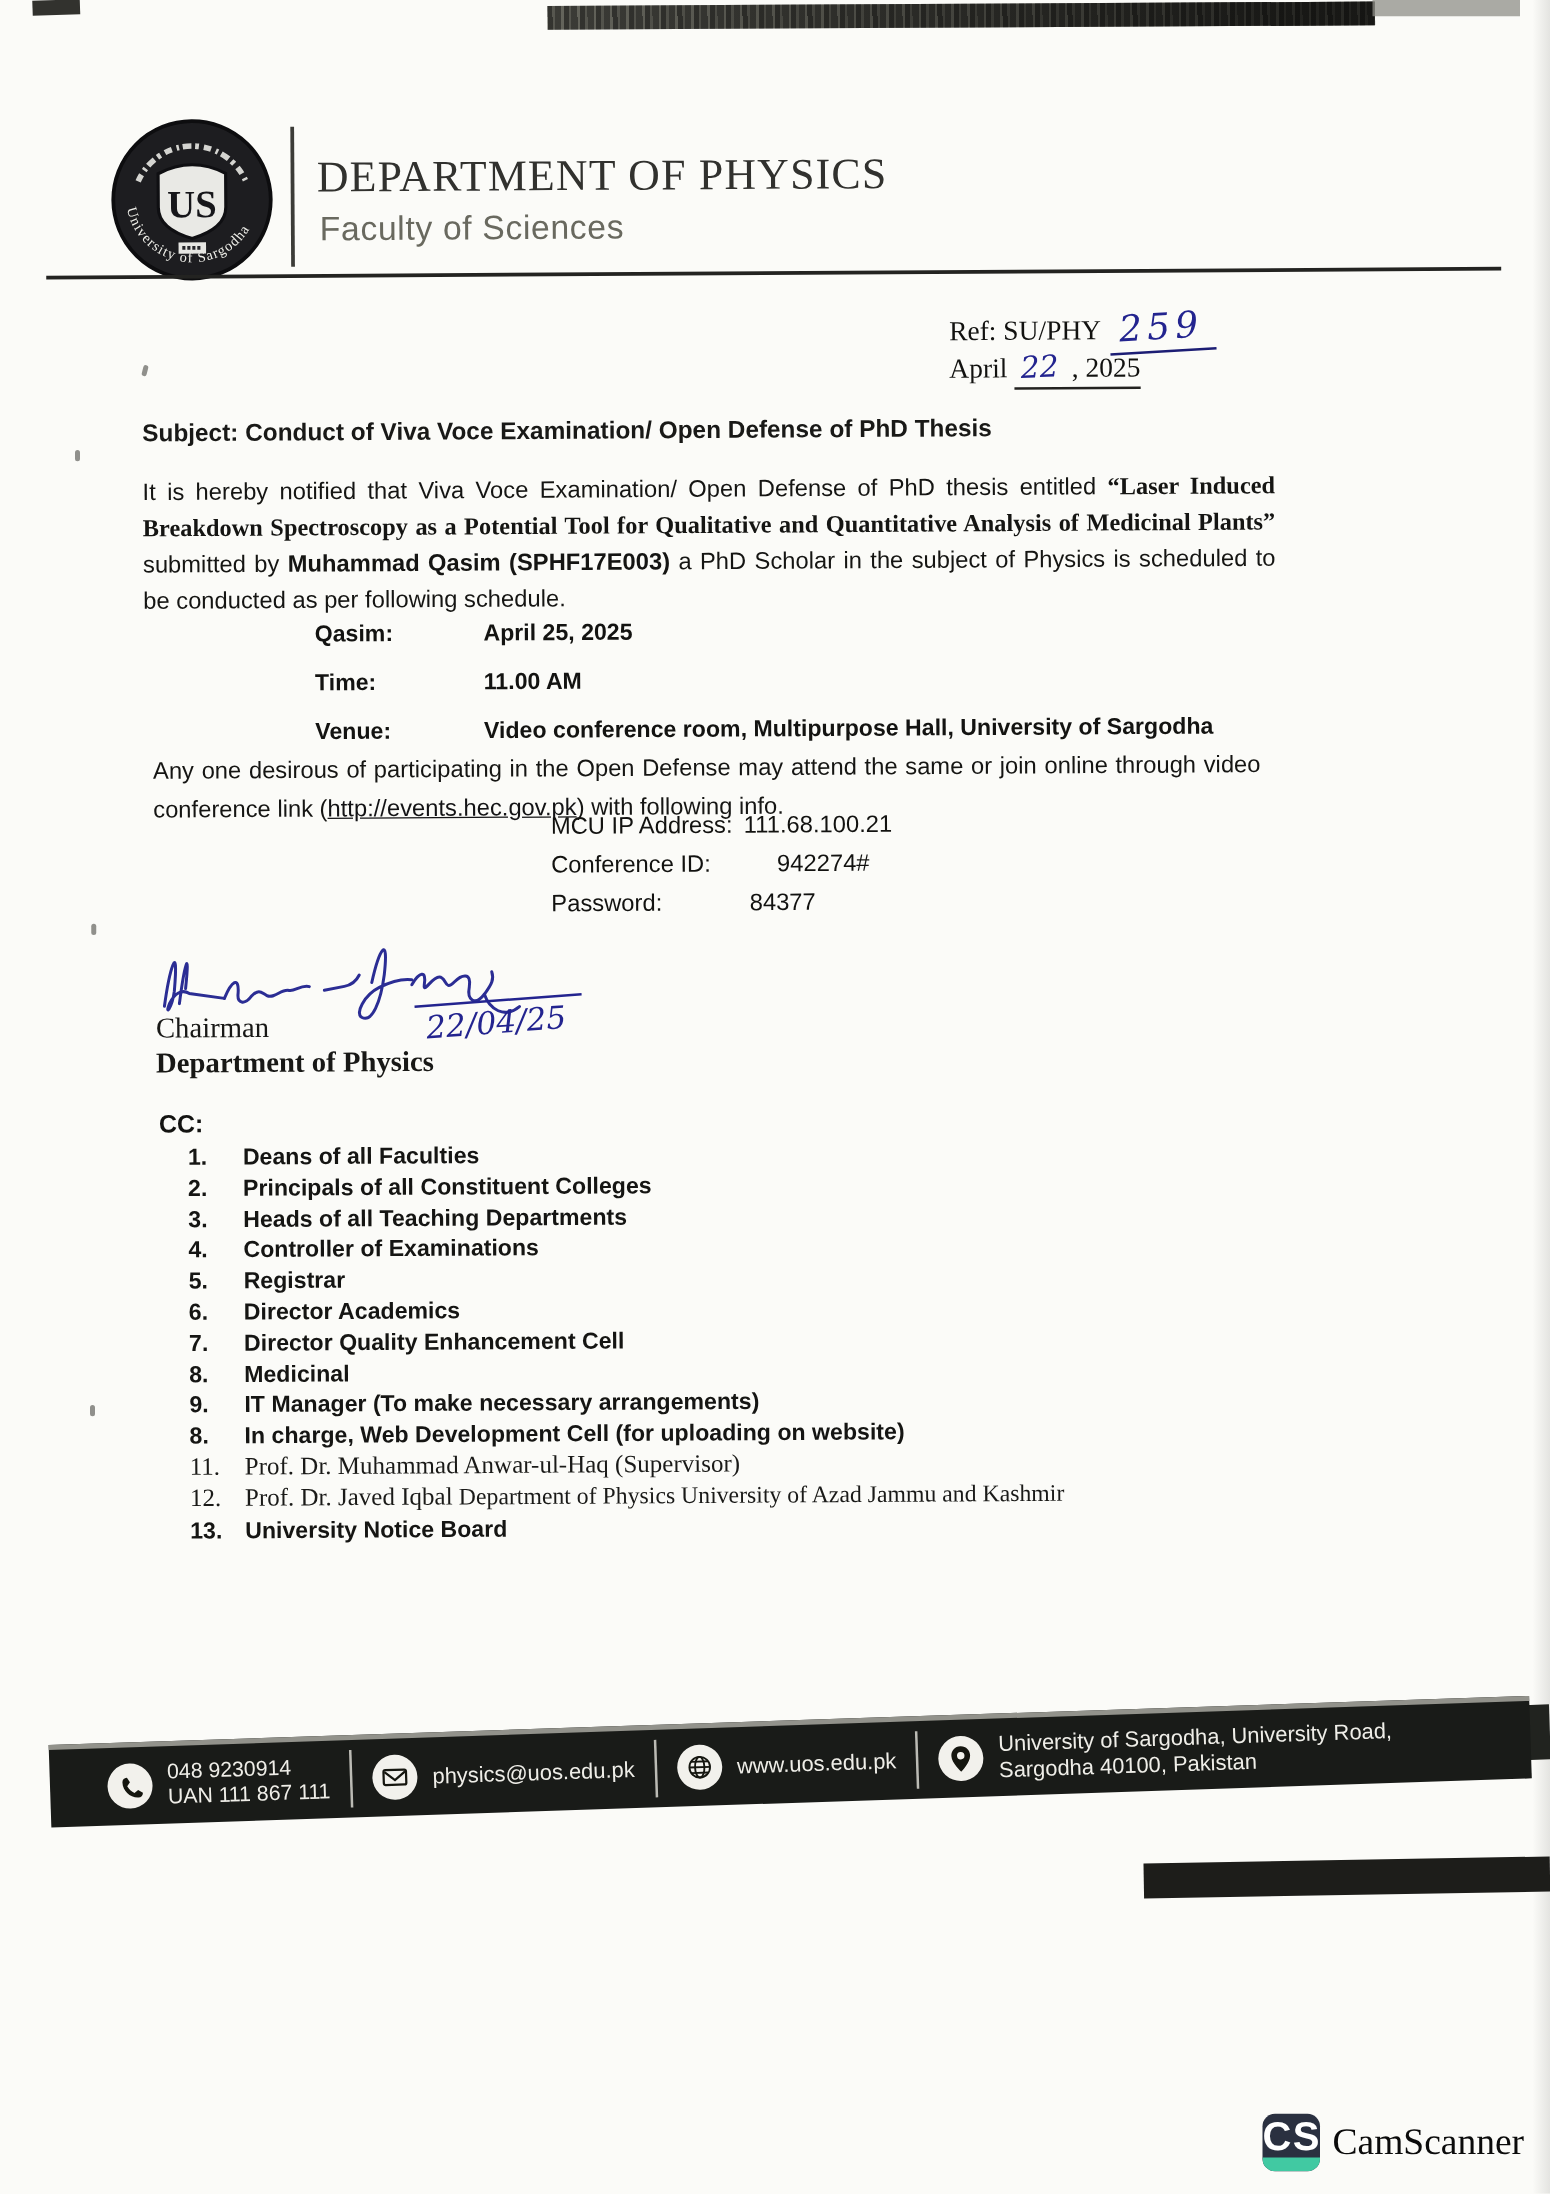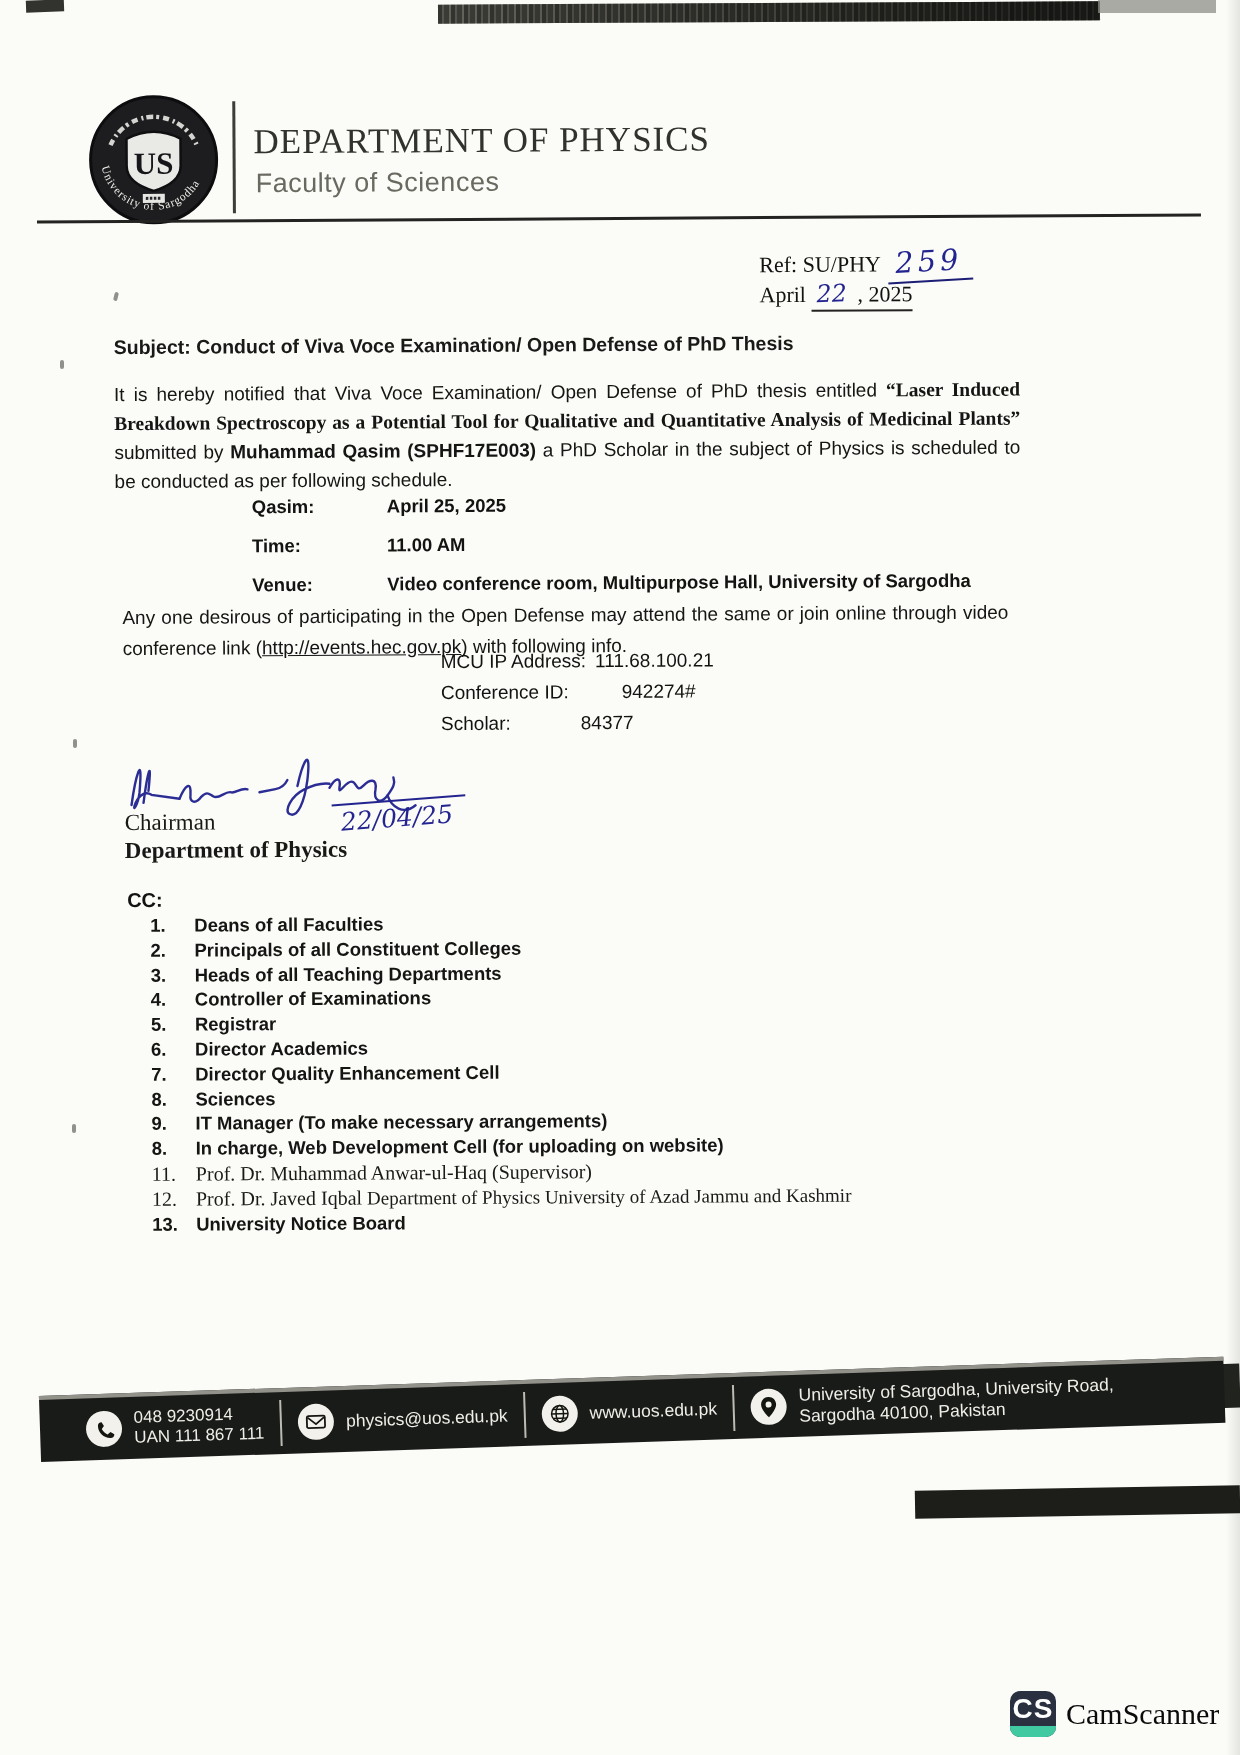--- a/index.html
+++ b/index.html
@@ -91,21 +91,21 @@
   .f-icon{width:36px;height:36px;border-radius:50%;background:#f2f1ec;flex:none;
     display:flex;align-items:center;justify-content:center;}
   .f-sep{width:2px;height:46px;background:#d8d7d0;opacity:.85;margin:0 16px;flex:none;}
   .f-two{font-size:17px;line-height:20px;}
   .f-one{font-size:17.5px;}
   .f-addr{font-size:17.5px;line-height:21px;}
   .footer-slab-bottom{left:915px;top:1488px;width:325px;height:28px;background:#1d1d1a;transform:rotate(-1deg);}
 
   
   .cs-badge{left:1010px;top:1691px;width:46px;height:46px;border-radius:10px;background:#2a3040;overflow:hidden;}
-  .cs-text{display:block;text-align:center;line-height:36px;font-size:28px;font-weight:700;color:#fff;letter-spacing:1px;}
+  .cs-text{display:block;text-align:center;line-height:36px;font-size:32px;font-weight:700;color:#fff;letter-spacing:1px;}
   .cs-strip{position:absolute;bottom:0;left:0;right:0;height:11px;background:#41c9a2;}
   .cs-label{left:1066px;top:1697px;font-family:"Liberation Serif",serif;font-size:30px;color:#0b0b0b;}
 </style>
 </head>
 <body>
 
 <div class="abs artifact corner-strip"></div>
 <div class="abs barcode-strip"></div>
 <div class="abs corner-gray"></div>
 <div class="abs edge-right"></div>
@@ -153,21 +153,21 @@
       <div class="sched-row"><span class="sched-label">Qasim:</span><span>April 25, 2025</span></div>
       <div class="sched-row"><span class="sched-label">Time:</span><span>11.00 AM</span></div>
       <div class="sched-row"><span class="sched-label">Venue:</span><span>Video conference room, Multipurpose Hall, University of Sargodha</span></div>
     </div>
 
   <div class="abs para p2"><span>Any one desirous of participating in the Open Defense may attend the same or join online through video conference link (</span><span class="link">http://events.hec.gov.pk</span><span>) with following info.</span></div>
 
   <div class="abs conf">
       <div class="conf-row g0"><span>MCU IP Address:</span><span class="conf-value">111.68.100.21</span></div>
       <div class="conf-row g1"><span>Conference ID:</span><span class="conf-value">942274#</span></div>
-      <div class="conf-row g2"><span>Scholar:</span><span class="conf-value">84377</span></div>
+      <div class="conf-row g2"><span>Password:</span><span class="conf-value">84377</span></div>
     </div>
 
   <svg class="abs sig-svg" viewBox="0 0 320 92" fill="none" stroke="#2b2d94" stroke-width="2.4" stroke-linecap="round">
     <path d="M10 66 C14 38 22 10 18 54 C16 68 10 74 14 64 C18 56 24 52 30 56 L58 60"></path>
     <path d="M22 64 C26 34 31 16 27 52"></path>
     <path d="M58 60 C64 46 70 42 69 56 C68 64 74 66 80 58 C86 52 88 56 92 58 C98 61 104 52 110 54 C114 55 120 49 126 51"></path>
     <path d="M138 54 L154 51 C160 50 164 46 166 42"></path>
     <path d="M176 48 C182 22 190 8 186 42 C183 64 176 80 168 76 C162 73 170 58 182 52 C192 47 200 45 208 46"></path>
     <path d="M208 50 C214 40 220 38 218 50 C217 58 224 44 230 44 C236 44 234 56 242 48 C248 42 256 40 254 52 C252 62 258 68 266 58 C272 50 274 46 272 40"></path>
     <path d="M266 58 C270 70 282 78 294 68"></path>
@@ -178,21 +178,21 @@
 
   <div class="abs cc-label">CC:</div>
   <ol class="abs cc-list">
       <li><span class="cc-num">1.</span><span>Deans of all Faculties</span></li>
       <li><span class="cc-num">2.</span><span>Principals of all Constituent Colleges</span></li>
       <li><span class="cc-num">3.</span><span>Heads of all Teaching Departments</span></li>
       <li><span class="cc-num">4.</span><span>Controller of Examinations</span></li>
       <li><span class="cc-num">5.</span><span>Registrar</span></li>
       <li><span class="cc-num">6.</span><span>Director Academics</span></li>
       <li><span class="cc-num">7.</span><span>Director Quality Enhancement Cell</span></li>
-      <li><span class="cc-num">8.</span><span>Sciences</span></li>
+      <li><span class="cc-num">8.</span><span>Medicinal</span></li>
       <li><span class="cc-num">9.</span><span>IT Manager (To make necessary arrangements)</span></li>
       <li><span class="cc-num">8.</span><span>In charge, Web Development Cell (for uploading on website)</span></li>
       <li class="serif"><span class="cc-num">11.</span><span>Prof. Dr. Muhammad Anwar-ul-Haq  (Supervisor)</span></li>
       <li class="serif"><span class="cc-num">12.</span><span>Prof. Dr. Javed Iqbal </span><span class="cc-extra">Department of Physics University of Azad Jammu and Kashmir</span></li>
       <li><span class="cc-num">13.</span><span>University Notice Board</span></li>
     </ol>
 </div>
 
 <div class="abs footer-slab-right"></div>
 <div class="abs footer-bar">

